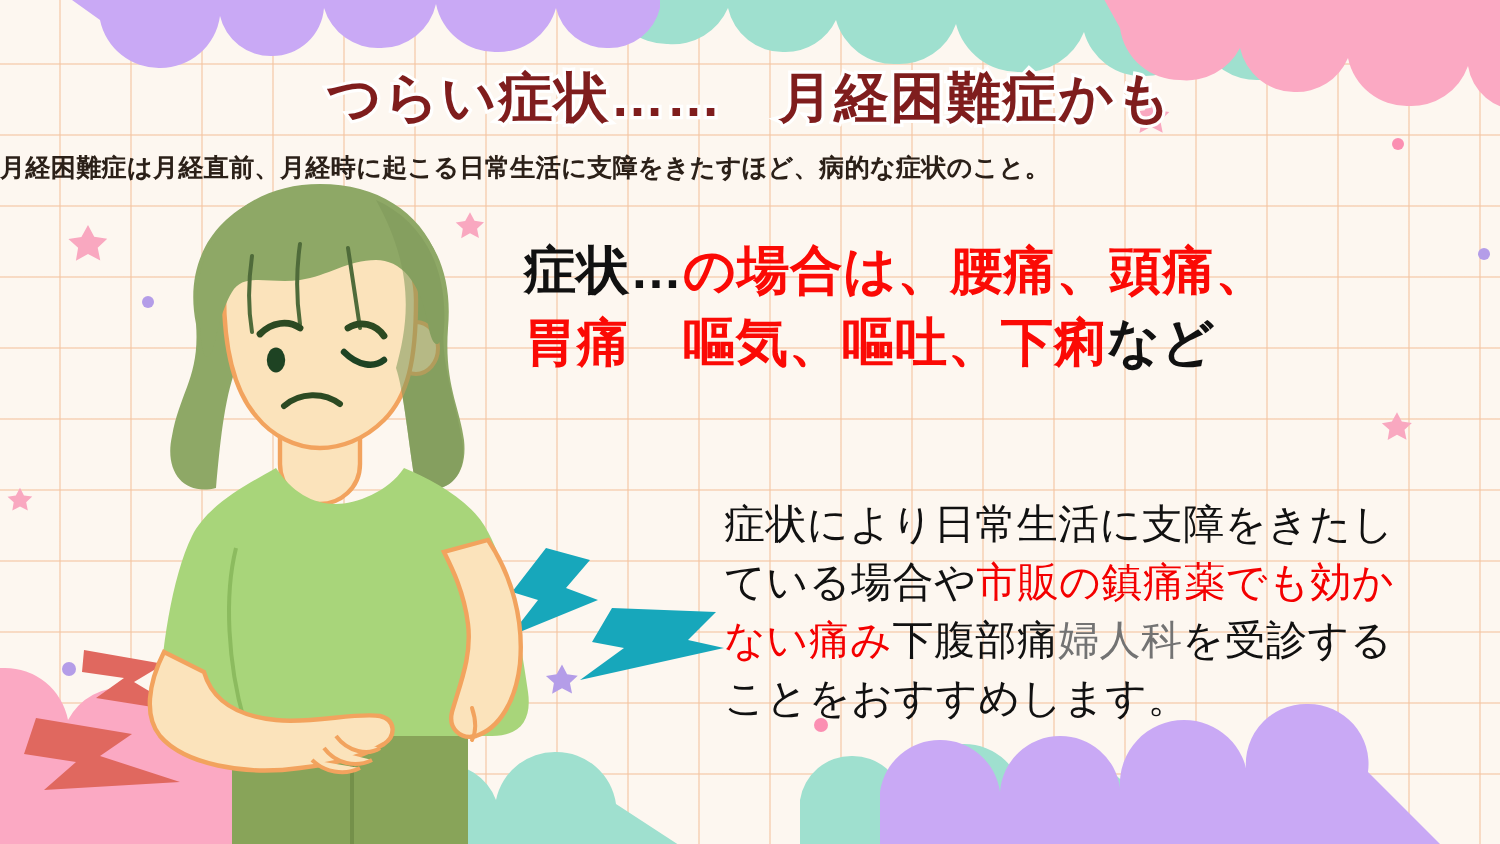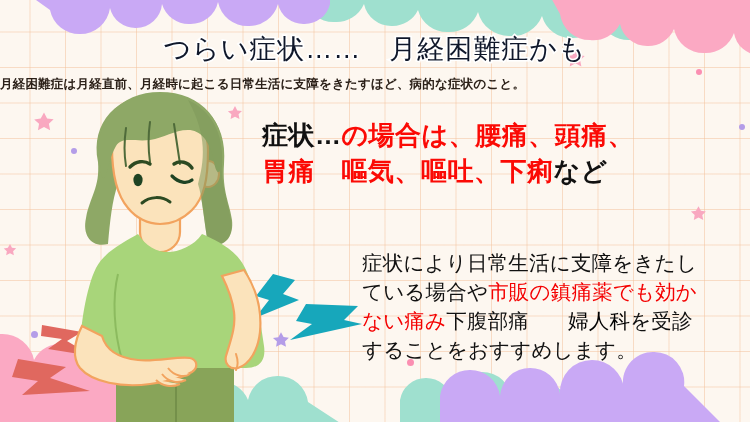--- a/index.html
+++ b/index.html
@@ -22,21 +22,21 @@
     background-position:-6px -4px;
   }
   
   .cloudband{position:absolute;pointer-events:none;}
   
   .star{position:absolute;}
   .dot{position:absolute;border-radius:50%;}
   
   .title{
     position:absolute;left:0;right:0;top:31px;text-align:center;
-    font-size:27px;font-weight:normal;color:#0f172a;
+    font-size:27px;font-weight:bold;color:#7f1d1d;
     letter-spacing:1px;
     -webkit-text-stroke:3.2px #ffffff;
     paint-order:stroke fill;
     white-space:pre;
     z-index:6;
   }
   .subtitle{
     position:absolute;left:0;right:0;top:76px;
     font-size:12.5px;color:#2b2018;font-weight:bold;
     letter-spacing:.2px;z-index:6;white-space:pre;
@@ -46,21 +46,21 @@
     font-size:26px;line-height:1.38;color:#111;font-weight:bold;
     letter-spacing:.5px;z-index:6;
   }
   .symptoms .red{color:#fb0a05;}
   .advice{
     position:absolute;left:362px;top:248px;width:350px;
     font-size:20.5px;line-height:1.42;color:#111;
     letter-spacing:.2px;z-index:6;
   }
   .advice .redb{color:#f40000;font-weight:normal;}
-  .advice .red{color:#000000;margin-left:39px;}
+  .advice .red{color:#737373;}
   
   #figure{position:absolute;left:38px;top:92px;width:270px;height:330px;z-index:5;}
   .bolt{position:absolute;z-index:5;}
 </style>
 </head>
 <body>
 
 <div id="poster">
 
   <div class="grid"></div>

